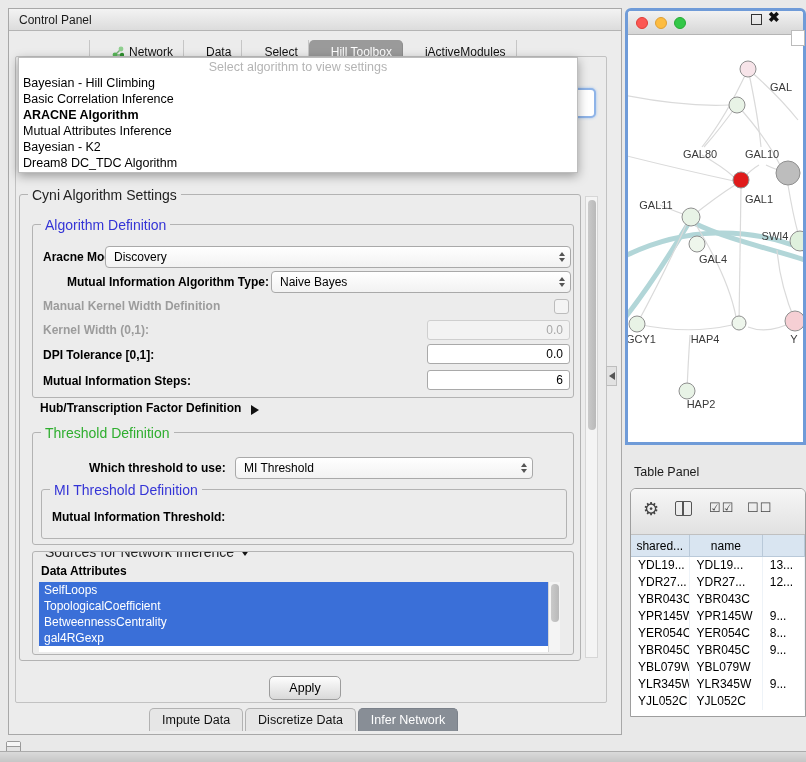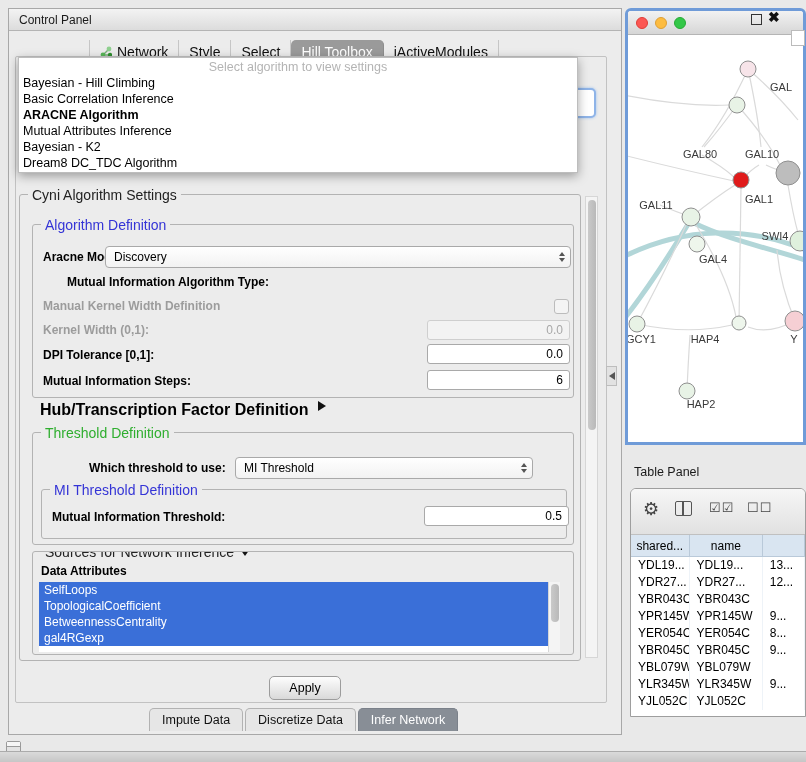--- a/index.html
+++ b/index.html
@@ -5,21 +5,21 @@
   html,body{margin:0;padding:0;}
   #app{position:relative;width:806px;height:762px;background:#e9e9e9;font-family:"Liberation Sans",sans-serif;overflow:hidden;}
   
   #control-panel{position:absolute;left:8px;top:8px;width:614px;height:727px;background:#ececec;border:1px solid #a8a8a8;box-sizing:border-box;}
   .cp-titlebar{position:absolute;left:0;top:0;width:100%;height:22px;background:linear-gradient(#f3f3f3,#dcdcdc);border-bottom:1px solid #b4b4b4;box-sizing:border-box;}
   .cp-title{position:absolute;left:10px;top:4px;font-size:12px;color:#1a1a1a;}
   .cp-float{position:absolute;left:751px;top:14px;width:9px;height:9px;border:1.5px solid #333;background:transparent;z-index:60;}
   .cp-close{position:absolute;left:768px;top:9px;font-size:14px;font-weight:bold;color:#111;z-index:60;}
   
   .tabbar{position:absolute;left:80px;top:30px;display:flex;align-items:flex-end;height:24px;}
-  .tab{display:inline-flex;align-items:center;gap:5px;padding:4px 10px 4px 10px;font-size:14px;color:#111;border-right:1px solid #c6c6c6;height:15px;}
+  .tab{display:inline-flex;align-items:center;gap:5px;padding:4px 10px 4px 22px;font-size:12px;color:#111;border-right:1px solid #c6c6c6;height:15px;}
   .tab:first-child{border-left:1px solid #c6c6c6;}
   .tab.sel{background:#9a9a9a;color:#fff;border-radius:5px 5px 0 0;border-right:1px solid #8d8d8d;}
   .content-frame{position:absolute;left:6px;top:47px;width:590px;height:645px;border:1px solid #c2c2c2;border-radius:2px;}
   
   .dd-popup{position:absolute;left:10px;top:49px;width:560px;height:116px;background:#fff;border:1px solid #bdbdbd;box-shadow:0 3px 10px rgba(0,0,0,0.35);z-index:50;padding-top:2px;box-sizing:border-box;}
   .dd-placeholder{text-align:center;color:#b4b4b4;font-size:12.5px;height:15px;line-height:15px;}
   .dd-item{font-size:12.5px;color:#000;height:16px;line-height:16px;padding-left:4px;}
   .dd-item.bold{font-weight:bold;}
   .combo-fragment{position:absolute;left:566px;top:88px;width:30px;height:30px;background:#fff;border:2px solid #8fb4e8;border-radius:5px;box-shadow:0 0 3px #9cc0ee;z-index:40;box-sizing:border-box;}
   
@@ -35,21 +35,21 @@
   #sources-group{left:12px;top:356px;width:542px;height:104px;overflow:hidden;}
   .lbl{position:absolute;font-size:12px;font-weight:bold;color:#000;white-space:nowrap;}
   .lbl.dis{color:#9c9c9c;}
   .combo{position:absolute;display:flex;align-items:center;background:linear-gradient(#ffffff,#f2f2f2);border:1px solid #a9a9a9;border-radius:4px;font-size:12px;color:#000;padding-left:8px;box-sizing:border-box;height:22px;}
   .arrows{margin-left:auto;display:flex;flex-direction:column;align-items:center;justify-content:center;gap:2px;padding-right:5px;}
   .arr-up{width:0;height:0;border-left:3.5px solid transparent;border-right:3.5px solid transparent;border-bottom:4px solid #555;}
   .arr-dn{width:0;height:0;border-left:3.5px solid transparent;border-right:3.5px solid transparent;border-top:4px solid #555;}
   .field{position:absolute;width:143px;height:20px;background:#fff;border:1px solid #a9a9a9;border-radius:3px;font-size:12px;text-align:right;padding:0 6px;box-sizing:border-box;font-family:"Liberation Sans",sans-serif;}
   .field.dis{background:#f3f3f3;color:#a8a8a8;border-color:#cfcfcf;}
   .checkbox{position:absolute;width:13px;height:13px;border:1px solid #bcbcbc;border-radius:3px;background:#f4f4f4;}
-  .hub-row{position:absolute;left:20px;top:206px;display:flex;align-items:flex-start;font-size:16px;font-weight:bold;color:#000;}
+  .hub-row{position:absolute;left:20px;top:206px;display:flex;align-items:flex-end;font-size:12px;font-weight:bold;color:#000;}
   .tri-right{width:0;height:0;border-top:5px solid transparent;border-bottom:5px solid transparent;border-left:8px solid #111;display:inline-block;margin-left:10px;}
   .tri-down{width:0;height:0;border-left:5px solid transparent;border-right:5px solid transparent;border-top:7px solid #111;display:inline-block;}
   .attrs-label{position:absolute;left:8px;top:12px;font-size:12px;font-weight:bold;}
   .attr-list{position:absolute;left:6px;top:30px;width:521px;height:70px;background:#fff;display:flex;}
   .attr-rows{flex:1;}
   .attr-row{height:16px;line-height:16px;background:#3a6fd8;color:#fff;font-size:12px;padding-left:5px;}
   .vscroll{width:12px;background:#f4f4f4;border-left:1px solid #d6d6d6;position:relative;box-sizing:border-box;}
   .vthumb{position:absolute;left:1.5px;width:8px;background:linear-gradient(90deg,#cacaca,#b9b9b9);border-radius:5px;}
   #settings-scrollbar{position:absolute;left:576px;top:187px;width:13px;height:462px;background:#f4f4f4;border:1px solid #d6d6d6;box-sizing:border-box;}
   #settings-scrollbar .vthumb{left:1.5px;top:3px;height:230px;}
@@ -104,21 +104,21 @@
           <svg width="12" height="12">
             <line x1="3" y1="9" x2="9" y2="3" stroke="#79b079" stroke-width="1.5"></line>
             <line x1="3" y1="9" x2="10" y2="9" stroke="#79b079" stroke-width="1.5"></line>
             <circle cx="3" cy="9" r="2.4" fill="#57b557"></circle>
             <circle cx="9" cy="3" r="2.4" fill="#8fd08f"></circle>
             <circle cx="10" cy="9" r="2.2" fill="#2f8f2f"></circle>
           </svg>
           <span>Network</span>
         </div>
         <div class="tab">
-          <span>Style</span>
+          <span>Data</span>
         </div>
         <div class="tab">
           <span>Select</span>
         </div>
         <div class="tab sel">
           <span>Hill Toolbox</span>
         </div>
         <div class="tab">
           <span>jActiveModules</span>
         </div>
@@ -134,20 +134,27 @@
         <span class="lbl" style="left:10px;top:25px;">Aracne Mode:</span>
         <div class="combo" style="left:72px;top:21px;width:466px;">
           <span>Discovery</span>
           <span class="arrows">
               <span class="arr-up"></span>
               <span class="arr-dn"></span>
             </span>
         </div>
 
         <span class="lbl" style="left:10px;top:50px;margin-left:24px;">Mutual Information Algorithm Type:</span>
+        <div class="combo" style="left:238px;top:46px;width:300px;">
+          <span>Naive Bayes</span>
+          <span class="arrows">
+              <span class="arr-up"></span>
+              <span class="arr-dn"></span>
+            </span>
+        </div>
 
         <span class="lbl dis" style="left:10px;top:74px;">Manual Kernel Width Definition</span>
         <span class="checkbox" style="left:521px;top:74px;"></span>
 
         <span class="lbl dis" style="left:10px;top:98px;">Kernel Width (0,1):</span>
         <input class="field dis" style="left: 394px; top: 95px;" value="0.0">
 
         <span class="lbl" style="left:10px;top:123px;">DPI Tolerance [0,1]:</span>
         <input class="field" style="left: 394px; top: 119px;" value="0.0">
 
@@ -168,21 +175,20 @@
           <span>MI Threshold</span>
           <span class="arrows">
               <span class="arr-up"></span>
               <span class="arr-dn"></span>
             </span>
         </div>
 
         <div class="group" id="mithr-group">
           <span class="gtitle t-blue">MI Threshold Definition</span>
           <span class="lbl" style="left:10px;top:20px;">Mutual Information Threshold:</span>
-          <input class="field" style="left: 382px; top: 16px; width: 145px;" value="0.5">
         </div>
       </div>
 
       <div class="group" id="sources-group">
         <span class="gtitle t-black">
           <span>Sources for Network Inference</span>
           <span class="tri-down"></span>
         </span>
         <span class="attrs-label">Data Attributes</span>
         <div class="attr-list">

